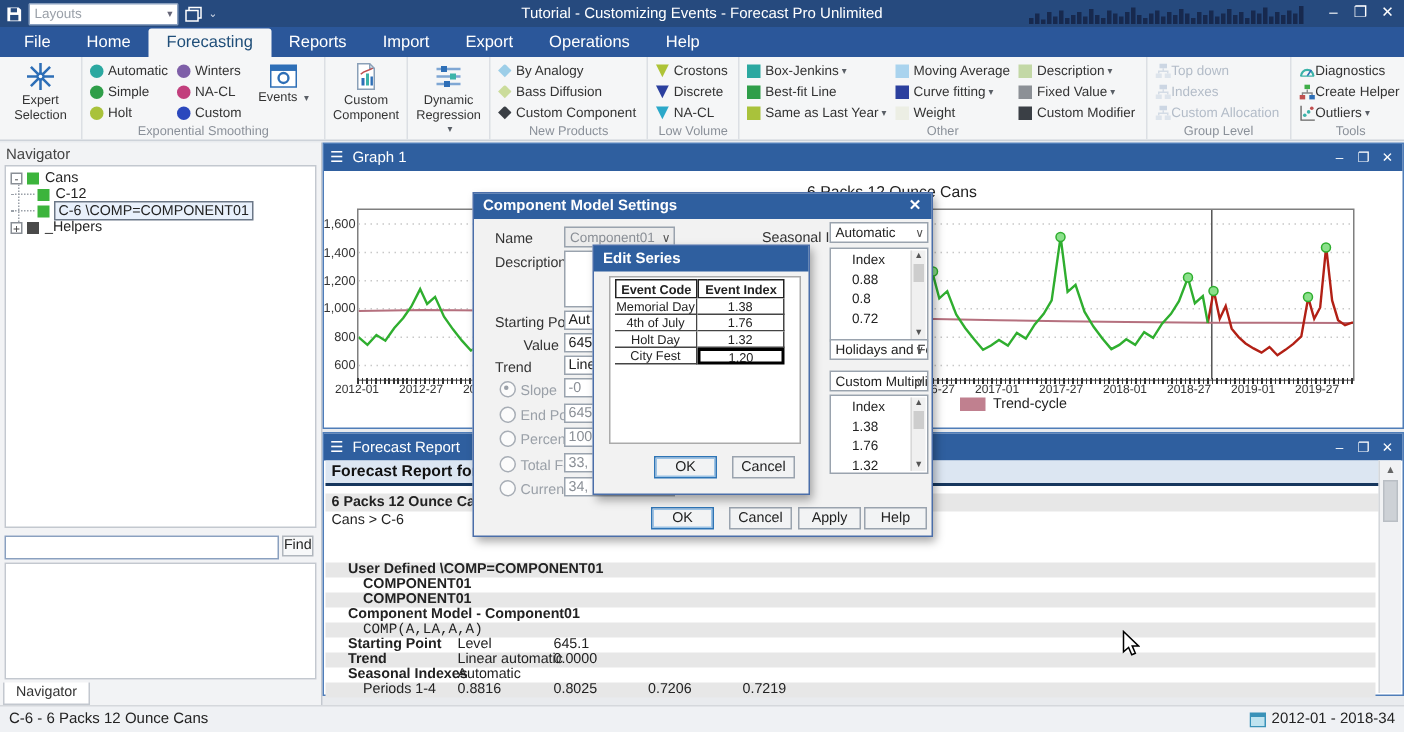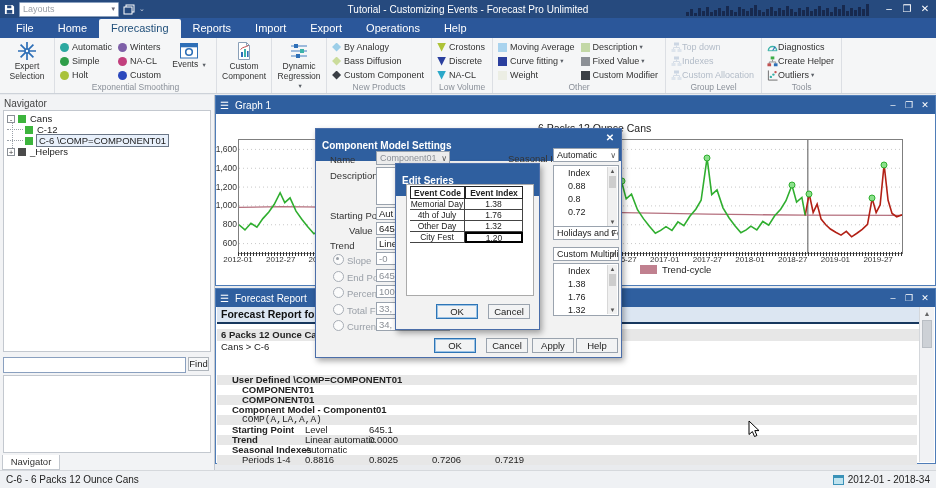--- a/index.html
+++ b/index.html
@@ -71,21 +71,21 @@
   .rep-hdr{height:15px;background:#dce6f2;border-bottom:2px solid #17375e;font-weight:bold;color:#111;font-size:10.5px;padding-left:4px;line-height:14px;}
   .shaded{background:#e7e7e7;}
   .mdl{background:#dde3ec;border-top:1px solid #9aa6b8;border-bottom:1px solid #9aa6b8;font-weight:bold;font-size:10px;padding-left:4px;height:12px;line-height:12px;}
   .rrow{position:absolute;left:1px;right:18px;height:10px;font-size:9.5px;line-height:10px;white-space:nowrap;padding-left:26px;}
   .rrow span{position:absolute;top:0;}
   .vsb{position:absolute;right:1px;width:14px;background:#f1f2f4;border-left:1px solid #d4d7db;}
   .vsb .sbarrow{height:13px;text-align:center;font-size:7px;color:#666;line-height:13px;}
   .vsb .sbthumb{margin:0 2px;height:26px;background:#cdd1d6;border:1px solid #b9bec4;}
   
   .dlg{position:absolute;background:#f2f2f2;border:1px solid #4b6ea9;box-shadow:2px 3px 6px rgba(0,0,0,.35);box-sizing:border-box;}
-  .dtitle{height:32px;background:#2f5f9f;color:#fff;font-size:10px;font-weight:bold;display:flex;align-items:center;padding-left:6px;position:relative;}
+  .dtitle{height:17px;background:#2f5f9f;color:#fff;font-size:10px;font-weight:bold;display:flex;align-items:center;padding-left:6px;position:relative;}
   .dclose{position:absolute;right:4px;top:0;line-height:17px;font-size:10px;color:#fff;width:14px;text-align:center;}
   .dlab{position:absolute;font-size:9.5px;color:#333;white-space:nowrap;}
   .dlab.gray{color:#9aa0a8;}
   .fld{position:absolute;height:13px;background:#fff;border:1px solid #9aa3ae;font-size:9.5px;line-height:12px;padding-left:2px;overflow:hidden;box-sizing:border-box;white-space:nowrap;}
   .combo{position:absolute;height:14px;background:#fff;border:1px solid #9aa3ae;font-size:9px;line-height:13px;padding:0 12px 0 3px;overflow:hidden;white-space:nowrap;box-sizing:border-box;}
   .combo:after{content:"∨";position:absolute;right:2px;top:0;font-size:8px;color:#555;}
   .combo.disabled{background:#ececec;color:#8a8f96;}
   .lbox{position:absolute;background:#fff;border:1px solid #9aa3ae;box-sizing:border-box;}
   .lbox .lhdr{font-size:9px;color:#222;padding:2px 0 1px 14px;}
   .lbox .lval{font-size:9px;color:#222;padding:1.5px 0 1.5px 14px;}
@@ -323,20 +323,36 @@
               <span>NA-CL</span>
             </div>
           </div>
         </div>
         <div class="rlabel">Low Volume</div>
       </div>
       <div class="rgroup">
         <div class="rbody">
           <div class="rcol">
             <div class="ritem">
+              <span class="shp square" style="background:#2ba8a0"></span>
+              <span>Box-Jenkins</span>
+              <span class="dd">▾</span>
+            </div>
+            <div class="ritem">
+              <span class="shp square" style="background:#2f9e49"></span>
+              <span>Best-fit Line</span>
+            </div>
+            <div class="ritem">
+              <span class="shp square" style="background:#a9c23b"></span>
+              <span>Same as Last Year</span>
+              <span class="dd">▾</span>
+            </div>
+          </div>
+          <div class="rcol">
+            <div class="ritem">
               <span class="shp square" style="background:#a9d3ee"></span>
               <span>Moving Average</span>
             </div>
             <div class="ritem">
               <span class="shp square" style="background:#2b3f9e"></span>
               <span>Curve fitting</span>
               <span class="dd">▾</span>
             </div>
             <div class="ritem">
               <span class="shp square" style="background:#eceee4"></span>
@@ -656,21 +672,21 @@
     </div>
     <div class="estbl" style="left:10px;top:20px;width:126px;height:110px;"></div>
     <div id="estable"></div>
     <div id="es-buttons"></div>
   <div class="esc hd" style="left: 14px; top: 22px; width: 55px; height: 13px;">Event Code</div>
       <div class="esc hd" style="left: 69px; top: 22px; width: 58px; height: 13px;">Event Index</div>
       <div class="esc" style="left: 14px; top: 35px; width: 55px; height: 11px;">Memorial Day</div>
       <div class="esc" style="left: 69px; top: 35px; width: 58px; height: 11px;">1.38</div>
       <div class="esc" style="left: 14px; top: 46px; width: 55px; height: 11px;">4th of July</div>
       <div class="esc" style="left: 69px; top: 46px; width: 58px; height: 11px;">1.76</div>
-      <div class="esc" style="left: 14px; top: 57px; width: 55px; height: 11px;">Other Day</div>
+      <div class="esc" style="left: 14px; top: 57px; width: 55px; height: 11px;">Holt Day</div>
       <div class="esc" style="left: 69px; top: 57px; width: 58px; height: 11px;">1.32</div>
       <div class="esc" style="left: 14px; top: 68px; width: 55px; height: 11px;">City Fest</div>
       <div class="esc selc" style="left: 69px; top: 68px; width: 58px; height: 11px;">1.20</div>
       <div class="btn focus" style="left: 40px; top: 140px; width: 42px;">OK</div>
       <div class="btn" style="left: 92px; top: 140px; width: 42px;">Cancel</div>
     </div>
 
   <div id="statusbar" class="abs">
     <span>C-6 - 6 Packs 12 Ounce Cans</span>
     <span id="sb-right">

